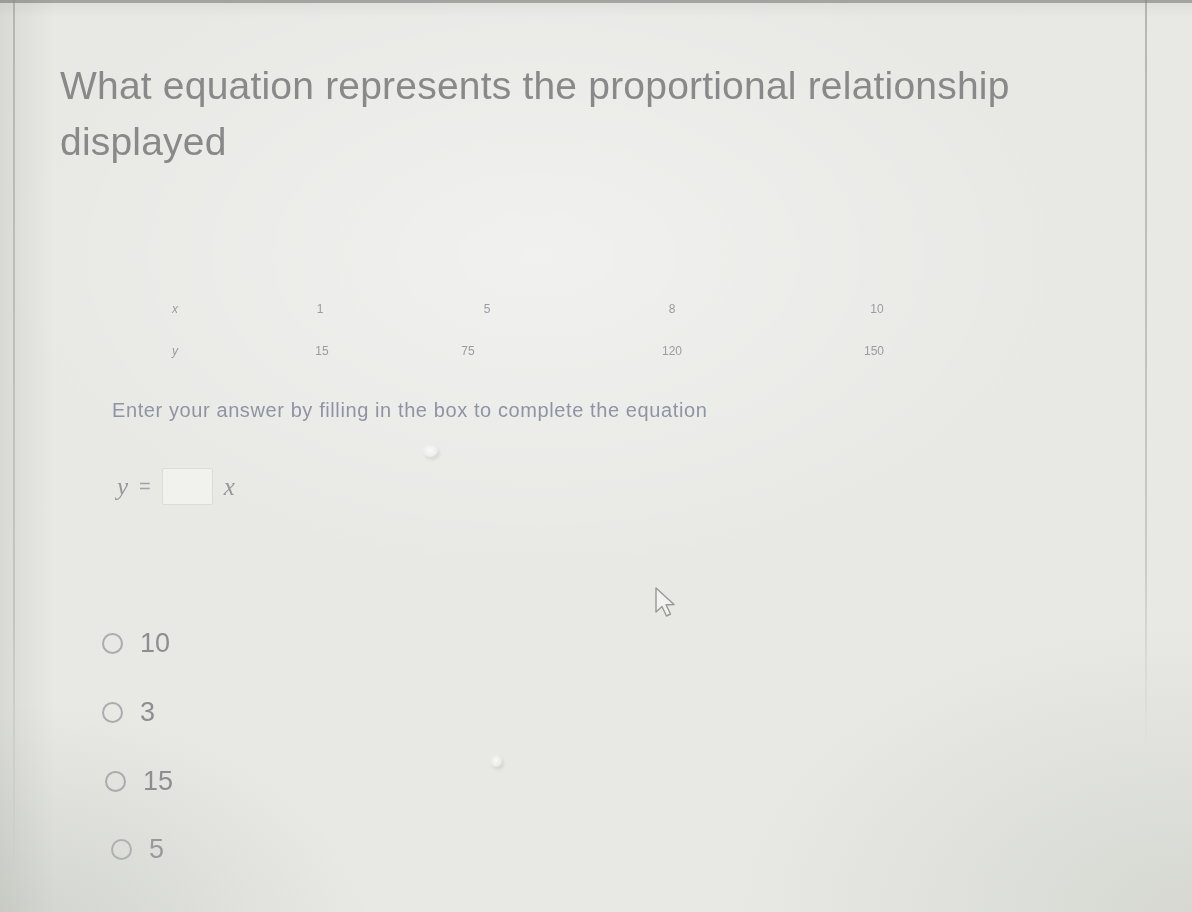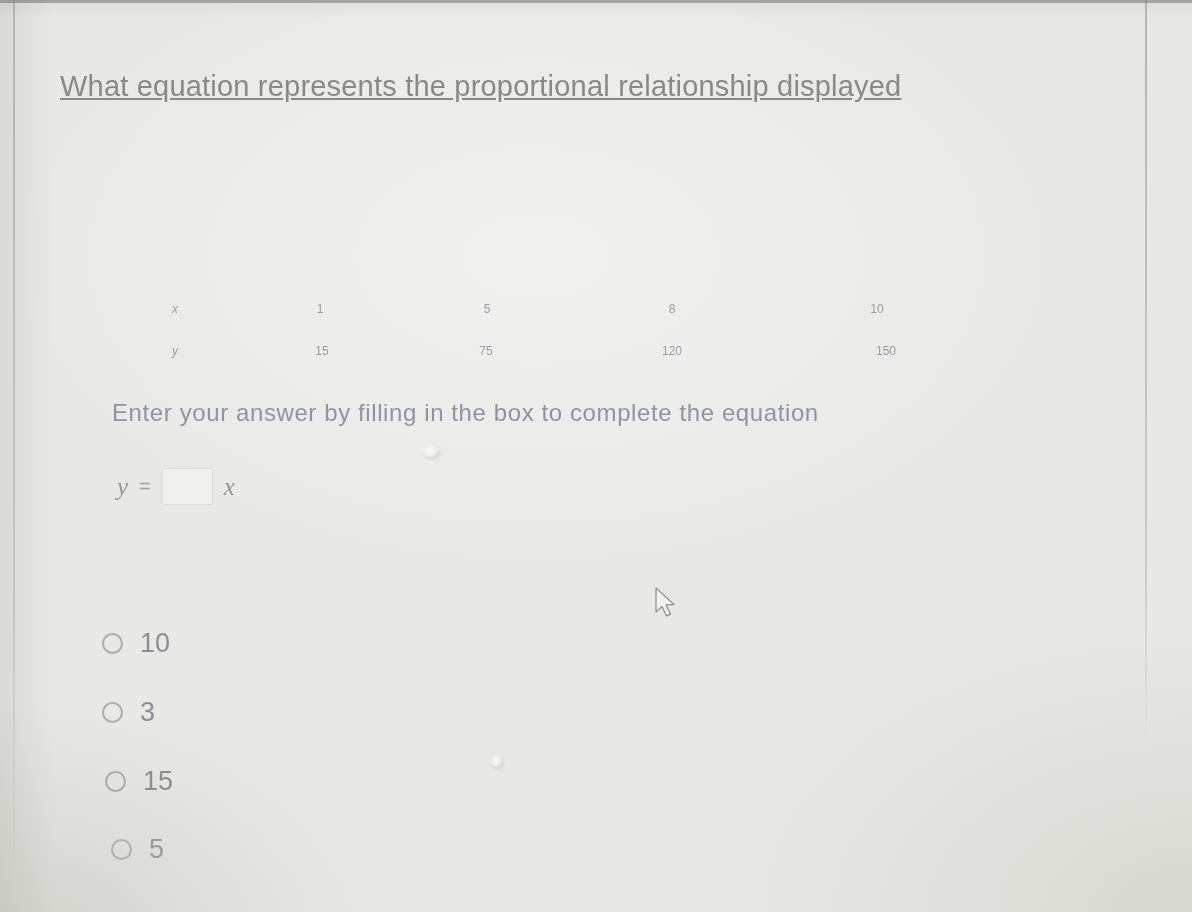--- a/index.html
+++ b/index.html
@@ -27,37 +27,36 @@
     position:absolute; left:13px; top:0; width:2px; height:880px; z-index:2;
     background:linear-gradient(to bottom, rgba(135,135,130,0.45), rgba(135,135,130,0.28) 70%, rgba(135,135,130,0));
   }
   .bezel-right{
     position:absolute; left:1145px; top:0; width:2px; height:745px; z-index:2;
     background:linear-gradient(to bottom, rgba(130,132,124,0.50), rgba(130,132,124,0.30) 75%, rgba(130,132,124,0));
   }
 
   .question-title{
     position:absolute; left:60px; top:58px; width:1040px; z-index:3;
-    font-size:29px; line-height:56px; font-weight:400;
+    font-size:39px; line-height:56px; font-weight:400;
     color:#898989; letter-spacing:0.2px;
     filter:blur(0.55px);
-    text-decoration:underline;
   }
   .question-title span{ display:block; }
 
   .ptable{ position:absolute; left:0; top:0; width:100%; height:0; z-index:3; }
   .pcell{
     position:absolute; transform:translateX(-50%);
     font-size:12px; color:#9b9ba2; filter:blur(0.45px); white-space:nowrap;
   }
   .pcell.hdr{ font-style:italic; }
 
   .instruction{
     position:absolute; left:112px; top:399px; z-index:3;
-    font-size:24px; color:#8e94a4; letter-spacing:0.6px;
+    font-size:20px; color:#8e94a4; letter-spacing:0.6px;
     filter:blur(0.6px);
   }
 
   .equation{
     position:absolute; left:117px; top:468px; z-index:3;
     display:flex; align-items:center; gap:11px;
     filter:blur(0.35px);
   }
   .eq-var{ font-family:"Liberation Serif", serif; font-style:italic; font-size:25px; color:#96969b; }
   .eq-op{ font-size:20px; color:#a3a3a7; }
@@ -109,23 +108,23 @@
 <div class="ptable">
 
   <span class="pcell hdr" style="left:175px; top:302px;">x</span>
   <span class="pcell" style="left:320px; top:302px;">1</span>
   <span class="pcell" style="left:487px; top:302px;">5</span>
   <span class="pcell" style="left:672px; top:302px;">8</span>
   <span class="pcell" style="left:877px; top:302px;">10</span>
 
   <span class="pcell hdr" style="left:175px; top:344px;">y</span>
   <span class="pcell" style="left:322px; top:344px;">15</span>
-  <span class="pcell" style="left:486px; top:344px;">75</span>
+  <span class="pcell" style="left:468px; top:344px;">75</span>
   <span class="pcell" style="left:672px; top:344px;text-align:center;">120</span>
-  <span class="pcell" style="left:874px; top:344px;margin-left:12px;">150</span>
+  <span class="pcell" style="left:874px; top:344px;">150</span>
 </div>
 
 <div class="instruction">Enter your answer by filling in the box to complete the equation</div>
 
 <div class="equation">
   <span class="eq-var">y</span>
   <span class="eq-op">=</span>
   <input class="eq-input" type="text" value="" style="">
   <span class="eq-var">x</span>
 </div>

